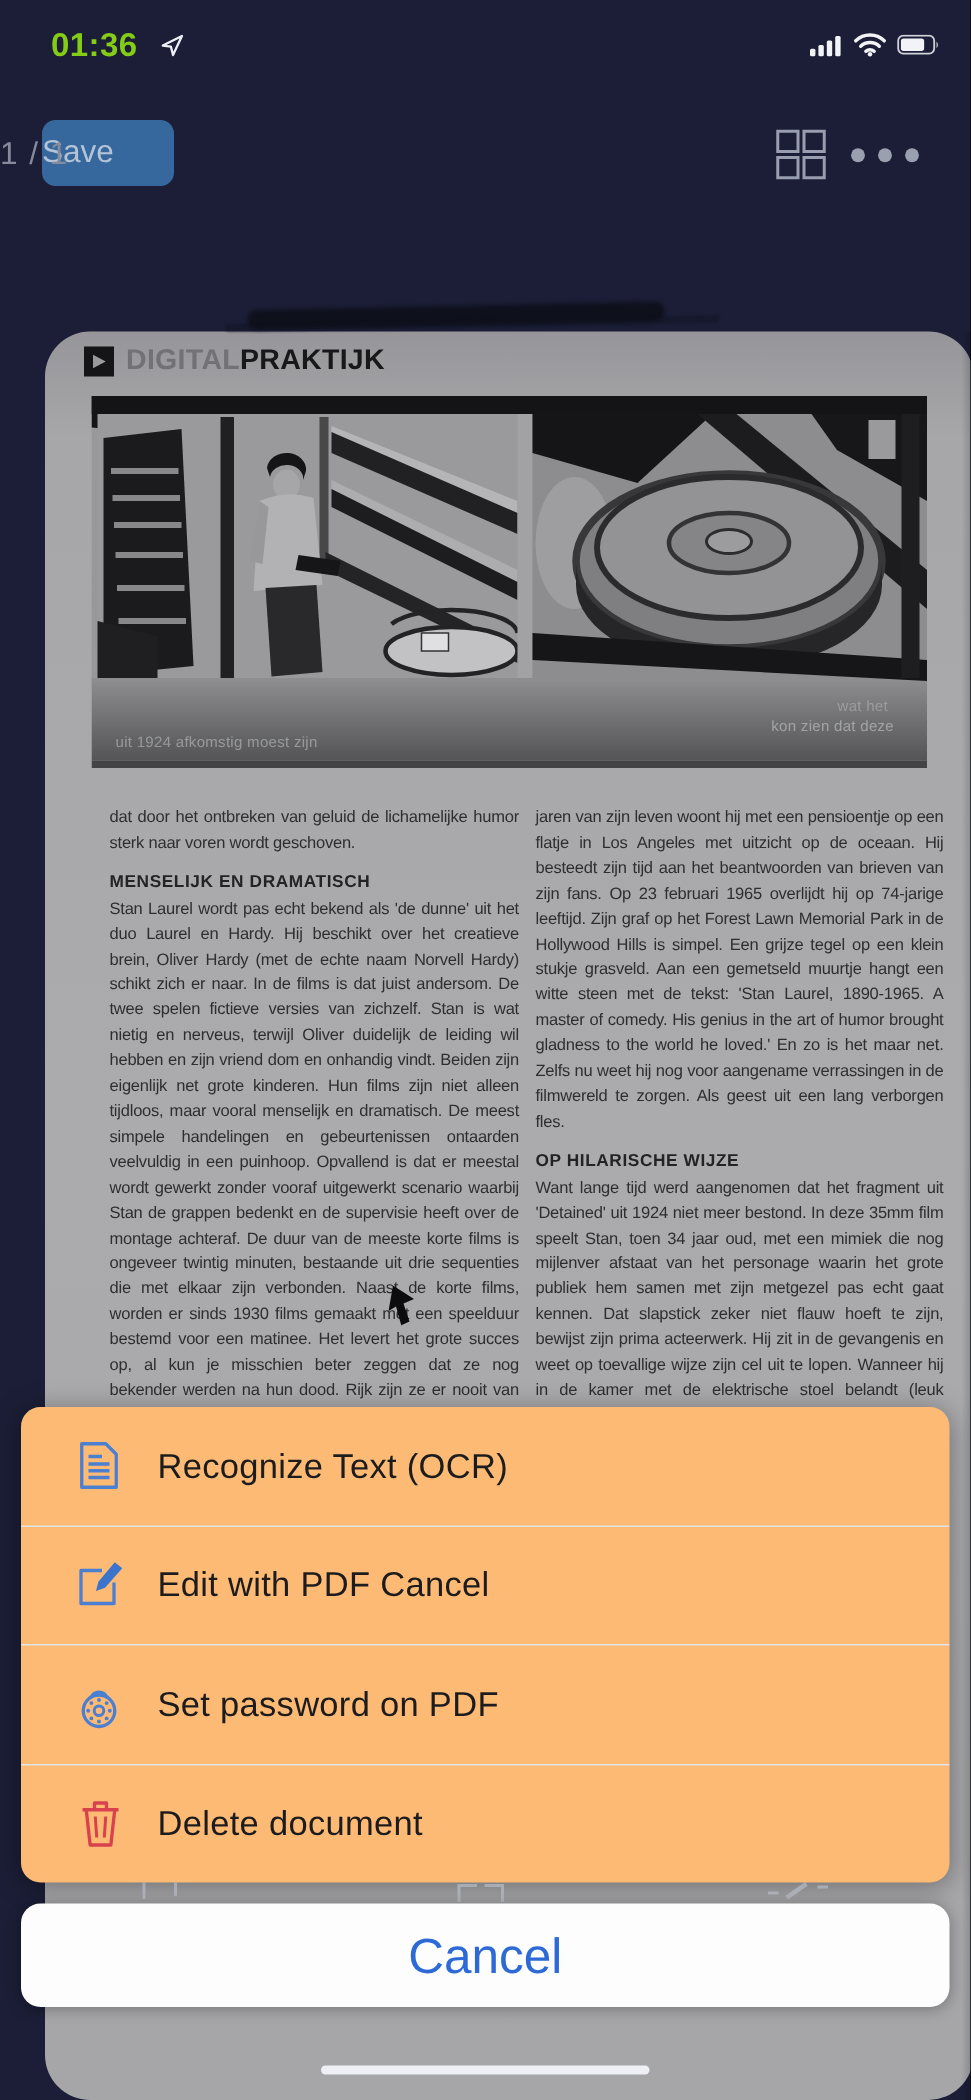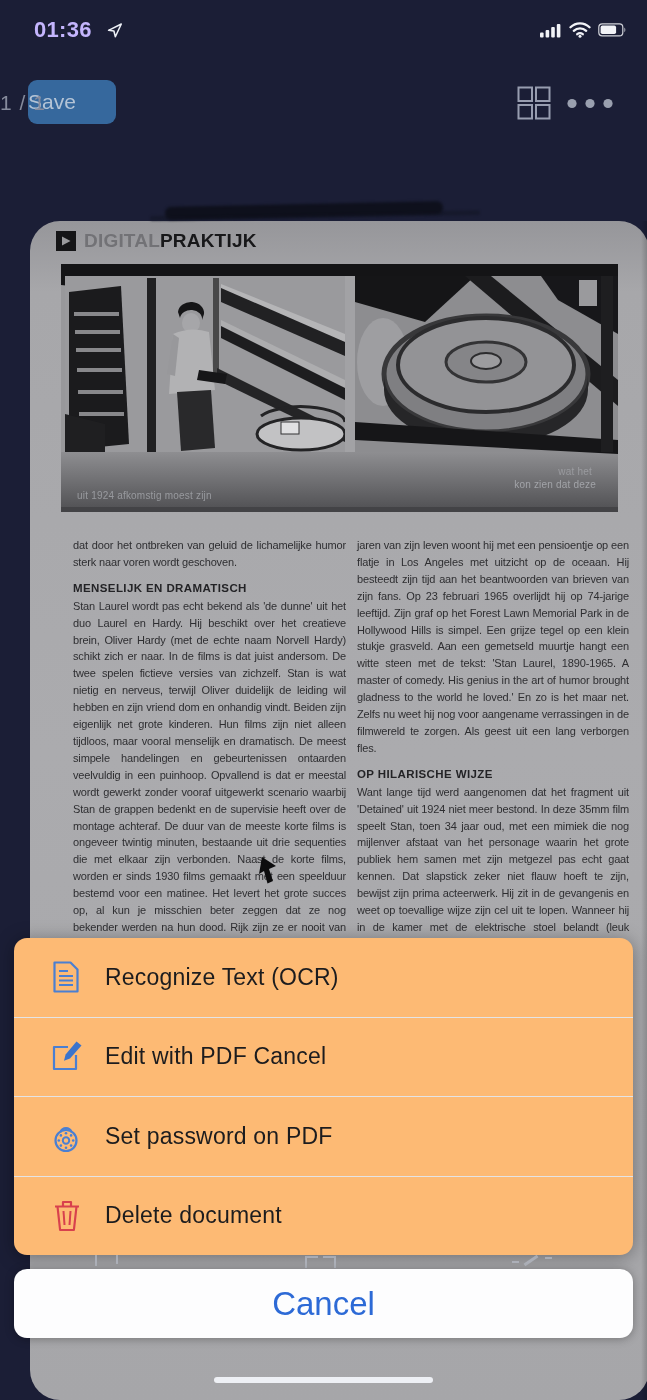--- a/index.html
+++ b/index.html
@@ -3,21 +3,21 @@
 <meta charset="utf-8">
 <style>
   html,body{margin:0;padding:0;background:#000;}
   .screen{
     position:relative;width:647px;height:1400px;overflow:hidden;
     background:#1b1e36;font-family:"Liberation Sans",sans-serif;
     -webkit-font-smoothing:antialiased;
   }
   
   .statusbar{position:absolute;left:0;top:0;width:647px;height:60px;}
-  .time{position:absolute;left:34px;top:17px;font-size:22px;font-weight:700;color:#c4b5fd;letter-spacing:.3px;}
+  .time{position:absolute;left:34px;top:17px;font-size:22px;font-weight:700;color:#84cc16;letter-spacing:.3px;}
   .loc-icon{position:absolute;left:106px;top:21px;}
   .sb-right{position:absolute;right:20px;top:22px;display:flex;align-items:center;gap:7px;}
   
   .save-btn{
     position:absolute;left:28px;top:80px;width:88px;height:44px;border-radius:9px;
     background:#36689d;color:#b4c4d6;font-size:21px;display:flex;align-items:center;justify-content:flex-start;
   }
   .page-indicator{position:absolute;left:0;right:0;top:91px;text-align:left;font-size:21px;color:#868b9c;letter-spacing:1px;}
   .grid-btn{position:absolute;left:516px;top:85px;width:36px;height:36px;display:flex;align-items:center;justify-content:center;}
   .more-btn{position:absolute;left:562px;top:92px;width:56px;height:22px;display:flex;align-items:center;justify-content:center;}

